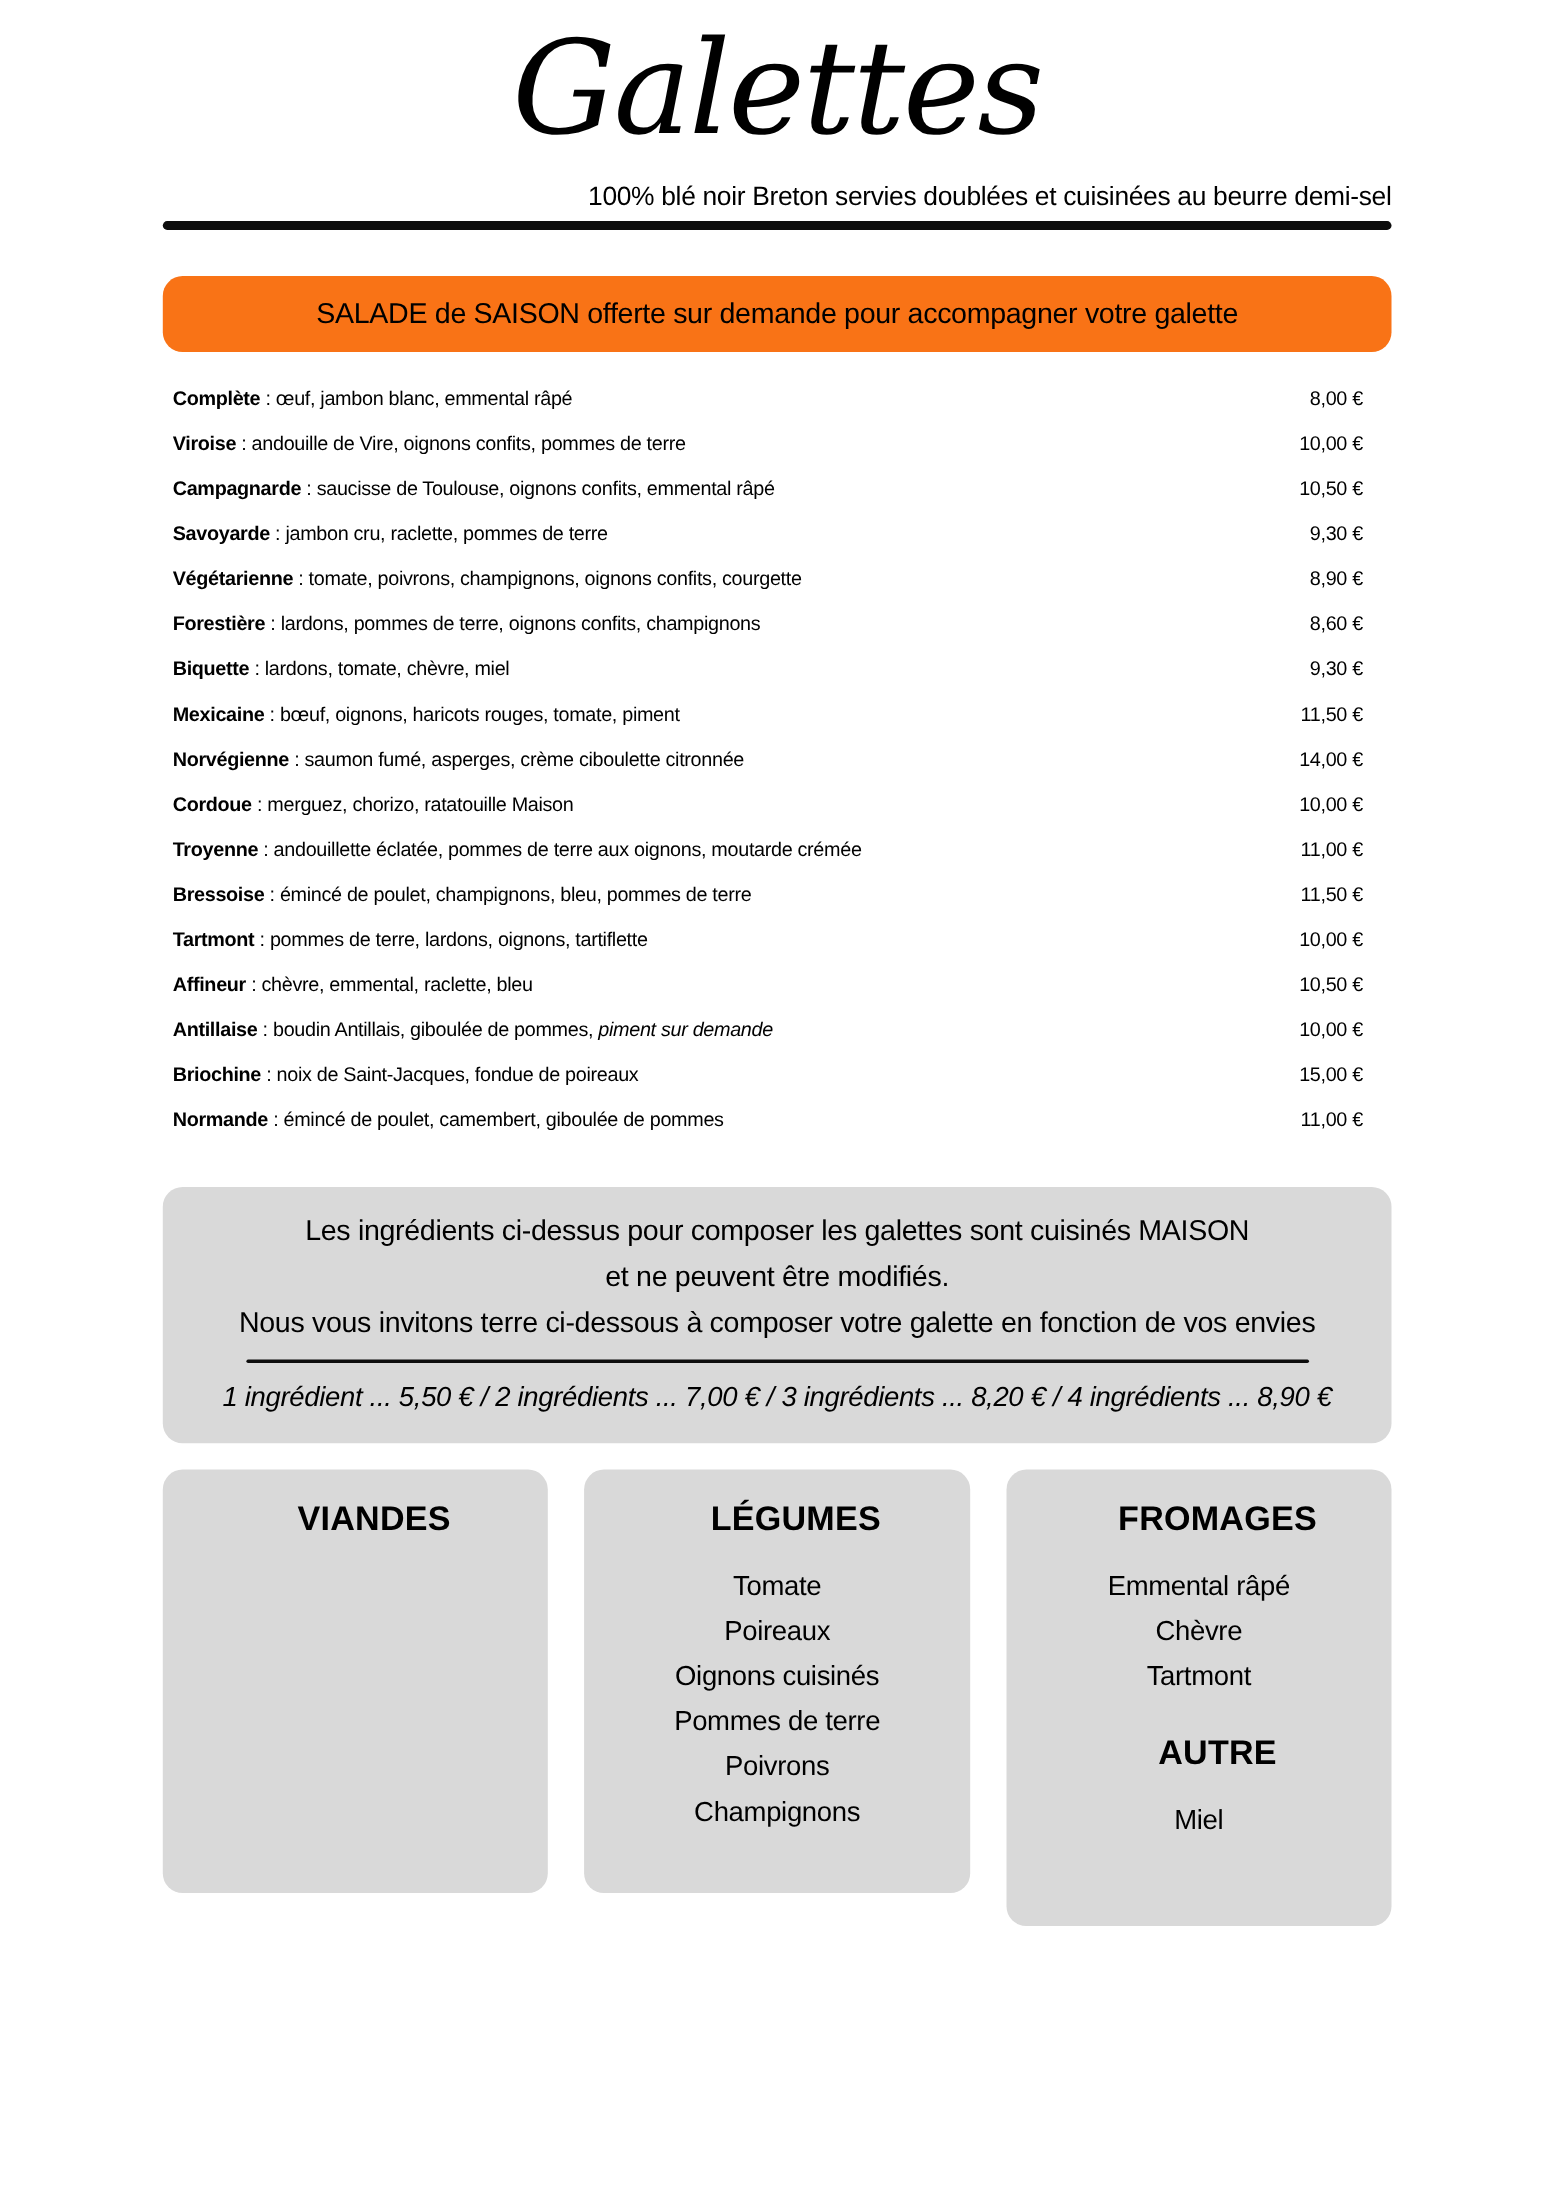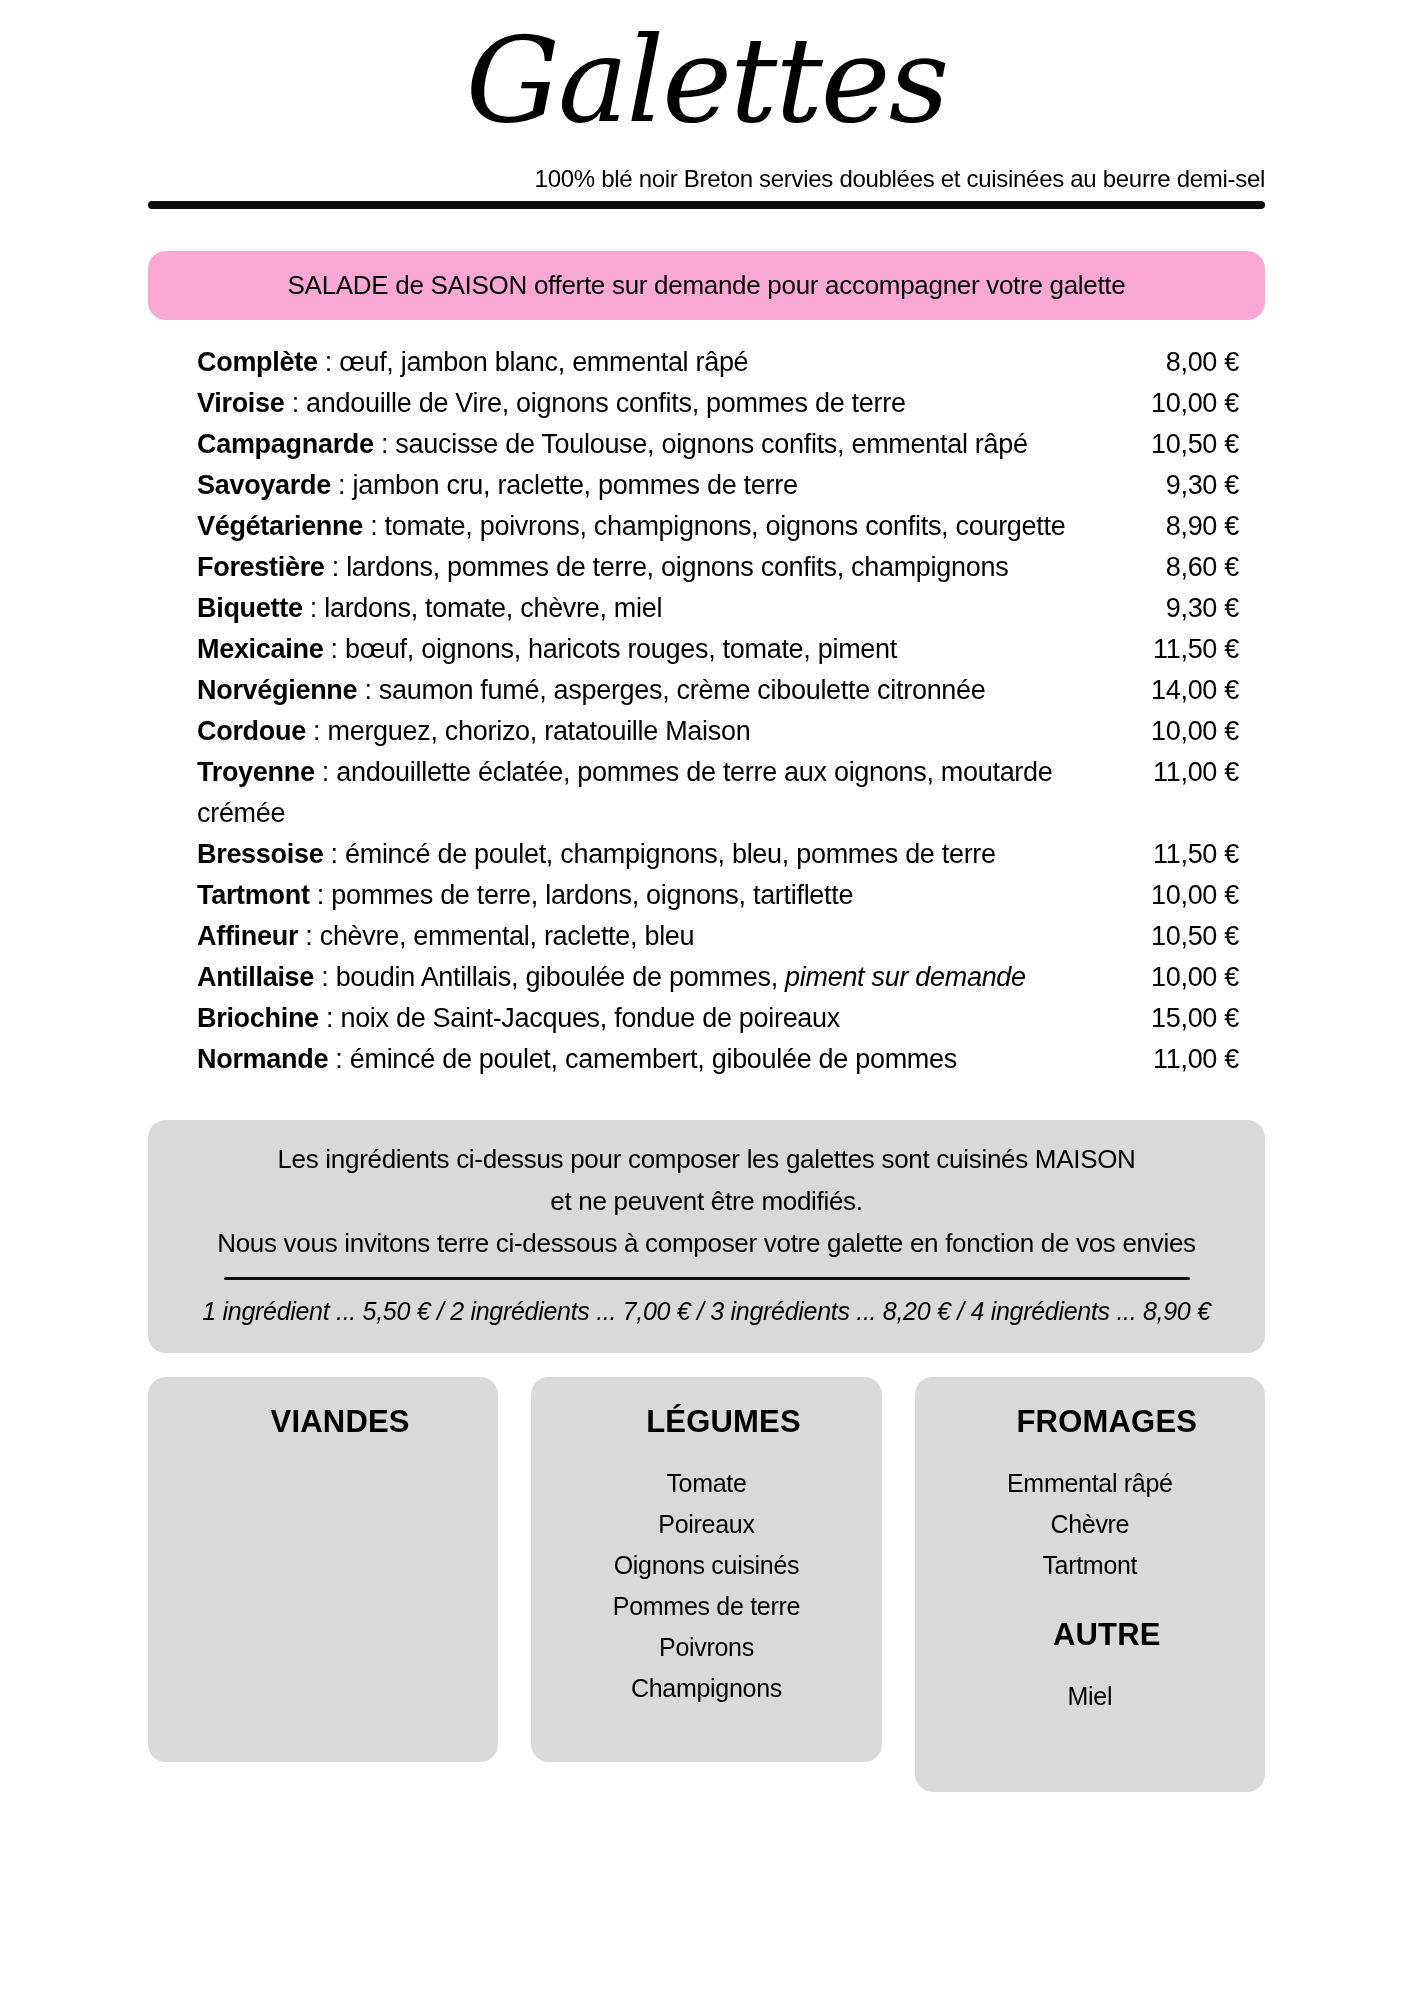--- a/index.html
+++ b/index.html
@@ -43,41 +43,40 @@
   .top-rule {
     height: 8px;
     background: #0d0d0d;
     border-radius: 4px;
     margin-top: 7px;
   }
   
   .banner {
     margin-top: 42px;
     height: 69px;
-    background: #f9a8d4;
+    background: #f97316;
     border-radius: 18px;
     display: flex;
     align-items: center;
     justify-content: center;
     font-size: 26px;
     letter-spacing: -0.3px;
   }
   
   .menu-list {
     margin-top: 22px;
     padding: 0 26px 0 9px;
   }
   .menu-row {
     display: flex;
     justify-content: space-between;
     align-items: baseline;
-    font-size: 27px;
+    font-size: 18px;
     line-height: 41px;
     letter-spacing: -0.3px;
-    margin-left: 40px;
   }
   .menu-row .name { font-weight: bold; }
   .menu-row .desc-italic { font-style: italic; }
   .menu-row .price {
     white-space: nowrap;
     padding-left: 24px;
   }
   
   .info-box {
     margin-top: 40px;

